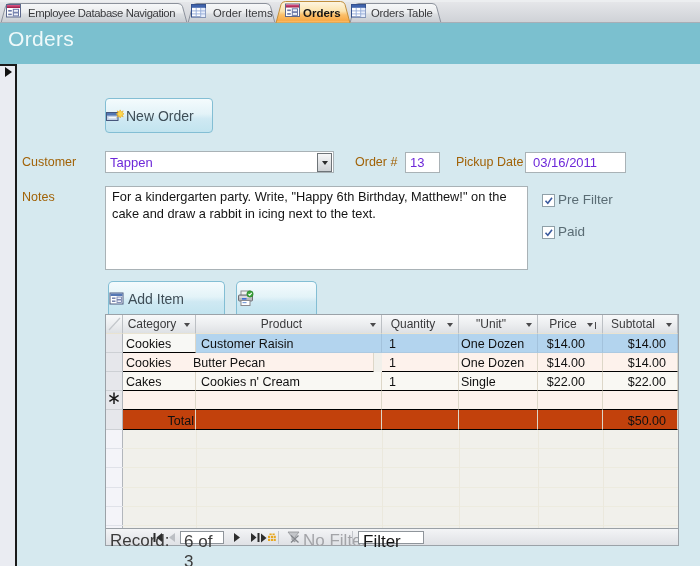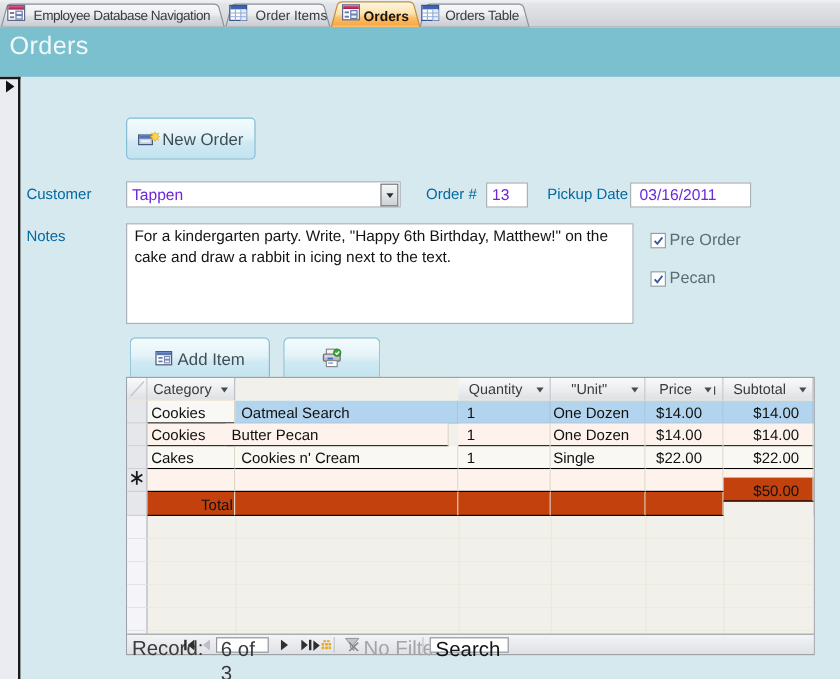--- a/index.html
+++ b/index.html
@@ -1,25 +1,25 @@
 <!DOCTYPE html>
 <html><head><meta charset="utf-8"><style>
 *{margin:0;padding:0;box-sizing:border-box}
 html,body{width:700px;height:566px;overflow:hidden}
 body{font-family:"Liberation Sans",sans-serif;position:relative;background:#d6e9ef}
 .a{position:absolute}
 #teal{left:0;top:23px;width:700px;height:41px;background:#7bc0cf}
 #title{left:8px;top:27px;font-size:21px;color:#eff9fa;letter-spacing:.3px}
 #selbar{left:0;top:64px;width:17px;height:502px;background:#eaecf2;border-top:2px solid #1a1a1a;border-right:2px solid #1a1a1a}
 #seltri{left:5px;top:67px;width:0;height:0;border-left:7px solid #111;border-top:5px solid transparent;border-bottom:5px solid transparent}
-.btn{border:1px solid #83bed4;border-radius:4px;background:linear-gradient(180deg,#f4fbfd 0%,#e3f3f8 45%,#cfe9f3 60%,#c2e4ef 100%);display:flex;align-items:center;justify-content:center;color:#3f4e57;font-size:14px}
+.btn{border:1px solid #83bed4;border-radius:4px;background:linear-gradient(180deg,#f4fbfd 0%,#e3f3f8 45%,#cfe9f3 60%,#c2e4ef 100%);display:flex;align-items:center;color:#3f4e57;font-size:14px}
 #btnNew{left:105px;top:98px;width:108px;height:35px}
 #btnAdd{left:108px;top:281px;width:117px;height:34px;border-radius:5px 5px 0 0;border-bottom:none}
 #btnPrn{left:236px;top:281px;width:81px;height:34px;border-radius:5px 5px 0 0;border-bottom:none}
-.lb{font-size:12.5px;color:#0369a1}
+.lb{font-size:12.5px;color:#a16207}
 .inp{background:#fff;border:1px solid #a9b2b6;font-size:13px;color:#6d28d9;display:flex;align-items:center}
 #combo{left:105px;top:151px;width:229px;height:22px;padding-left:4px}
 #combobtn{right:1px;top:1px;width:15px;height:19px;background:linear-gradient(180deg,#f6f7f8,#cfd2d5);border:1px solid #6e7478;display:flex;align-items:center;justify-content:center}
 #combobtn i{width:0;height:0;border-top:4px solid #2b2b2b;border-left:3.5px solid transparent;border-right:3.5px solid transparent}
 #ordno{left:405px;top:152px;width:35px;height:21px;padding-left:4px}
 #pdate{left:525px;top:152px;width:101px;height:21px;padding-left:7px}
 #notes{left:105px;top:186px;width:423px;height:84px;background:#fff;border:1px solid #a9b2b6;font-size:12.8px;color:#141414;padding:2px 6px;line-height:16.5px}
 .cb{width:13px;height:13px;background:#fff;border:1px solid #8fa0a8}
 .cb svg{display:block}
 .cbl{font-size:13.5px;color:#5a6c74}
@@ -113,27 +113,27 @@
 <div class="a inp" id="ordno">13</div>
 <div class="a lb" style="left:456px;top:155px">Pickup Date</div>
 <div class="a inp" id="pdate">03/16/2011</div>
 <div class="a lb" style="left:22px;top:190px">Notes</div>
 <div class="a" id="notes">For a kindergarten party. Write, "Happy 6th Birthday, Matthew!" on the<br>cake and draw a rabbit in icing next to the text.</div>
 <div class="a cb" style="left:542px;top:194px">
     <svg width="11" height="11">
       <path d="M2.5 5.8 L4.8 8.2 L9 2.8" stroke="#3a5a9e" stroke-width="1.6" fill="none"></path>
     </svg>
   </div>
-<div class="a cbl" style="left:558px;top:192px">Pre Order</div>
+<div class="a cbl" style="left:558px;top:192px">Pre Filter</div>
 <div class="a cb" style="left:542px;top:226px">
     <svg width="11" height="11">
       <path d="M2.5 5.8 L4.8 8.2 L9 2.8" stroke="#3a5a9e" stroke-width="1.6" fill="none"></path>
     </svg>
   </div>
-<div class="a cbl" style="left:558px;top:224px">Pecan</div>
+<div class="a cbl" style="left:558px;top:224px">Paid</div>
 <div class="a btn" id="btnAdd">
     <svg width="16" height="13" viewBox="0 0 16 13" style="margin-right:3px">
 <rect x="1" y="1" width="13" height="11" fill="#fff" stroke="#4a5a80"></rect>
 <rect x="1.5" y="1.5" width="12" height="2.5" fill="#5577b4"></rect>
 <rect x="3" y="5.5" width="3.5" height="1.4" fill="#6b79a8"></rect>
 <rect x="3" y="8.5" width="3.5" height="1.4" fill="#6b79a8"></rect>
 <rect x="8" y="5" width="4.5" height="2.4" fill="#eef1f8" stroke="#6b79a8" stroke-width=".8"></rect>
 <rect x="8" y="8" width="4.5" height="2.4" fill="#eef1f8" stroke="#6b79a8" stroke-width=".8"></rect>
 </svg>
     <span>Add Item</span>
@@ -153,41 +153,45 @@
 <div class="a" id="grid">
 <div class="a hc" style="left:0;width:17px">
       <svg width="17" height="18">
         <path d="M3 15 L14 3" stroke="#c3c7cb" stroke-width="1.2"></path>
       </svg>
     </div>
 <div class="a hc" style="left:17px;width:73px">
       <span>Category</span>
       <i class="ar"></i>
     </div>
+<div class="a hc" style="left:90px;width:186px">
+      <span>Product</span>
+      <i class="ar"></i>
+    </div>
 <div class="a hc" style="left:276px;width:77px">
       <span>Quantity</span>
       <i class="ar"></i>
     </div>
 <div class="a hc" style="left:353px;width:79px">
       <span>"Unit"</span>
       <i class="ar"></i>
     </div>
 <div class="a hc" style="left:432px;width:65px">
       <span>Price</span>
       <i class="ar" style="right:9px"></i>
       <b style="position:absolute;right:6px;top:7px;width:1px;height:7px;background:#4a4a4c"></b>
     </div>
 <div class="a hc" style="left:497px;width:75px">
       <span>Subtotal</span>
       <i class="ar"></i>
     </div>
 
 <div class="a cell sel" style="top:19px;height:19px"></div>
 <div class="a cell" style="top:19px;height:19px;left:17px;width:73px;background:#f8f8f5;padding-left:3px">Cookies</div>
-<div class="a cell c1" style="top:19px;height:19px;left:90px;width:186px;padding-left:5px">Oatmeal Search</div>
+<div class="a cell c1" style="top:19px;height:19px;left:90px;width:186px;padding-left:5px">Customer Raisin</div>
 <div class="a cell c1" style="top:19px;height:19px;left:276px;width:77px;padding-left:7px">1</div>
 <div class="a cell c1" style="top:19px;height:19px;left:353px;width:79px;padding-left:2px">One Dozen</div>
 <div class="a cell c1" style="top:19px;height:19px;left:432px;width:65px;justify-content:flex-end;padding-right:17px">$14.00</div>
 <div class="a cell c1" style="top:19px;height:19px;left:497px;width:75px;justify-content:flex-end;padding-right:11px">$14.00</div>
 
 <div class="a cell sel" style="top:38px;height:19px"></div>
 <div class="a cell c2" style="top:38px;height:19px;left:17px;width:73px;padding-left:3px">Cookies</div>
 <div class="a cell c2" style="top:38px;height:19px;left:82px;width:186px;padding-left:5px">Butter Pecan</div>
 <div class="a cell c2" style="top:38px;height:19px;left:276px;width:77px;padding-left:7px">1</div>
 <div class="a cell c2" style="top:38px;height:19px;left:353px;width:79px;padding-left:2px">One Dozen</div>
@@ -213,21 +217,21 @@
 <div class="a cell c2" style="top:76px;height:19px;left:353px;width:79px"></div>
 <div class="a cell c2" style="top:76px;height:19px;left:432px;width:65px"></div>
 <div class="a cell c2" style="top:76px;height:19px;left:497px;width:75px"></div>
 
 <div class="a cell sel" style="top:95px;height:20px"></div>
 <div class="a cell tr" style="top:95px;height:20px;left:17px;width:73px;justify-content:flex-end;padding-right:1px">Total</div>
 <div class="a cell tr" style="top:95px;height:20px;left:90px;width:186px"></div>
 <div class="a cell tr" style="top:95px;height:20px;left:276px;width:77px"></div>
 <div class="a cell tr" style="top:95px;height:20px;left:353px;width:79px"></div>
 <div class="a cell tr" style="top:95px;height:20px;left:432px;width:65px"></div>
-<div class="a cell tr" style="top:83px;height:20px;left:497px;width:75px;justify-content:flex-end;padding-right:11px">$50.00</div>
+<div class="a cell tr" style="top:95px;height:20px;left:497px;width:75px;justify-content:flex-end;padding-right:11px">$50.00</div>
 
 <div class="a" style="left:0;top:115px;width:572px;height:98px;background:#f1f0eb">
 <div class="a" style="left:0;top:0;width:572px;height:98px;background:repeating-linear-gradient(180deg,transparent 0px,transparent 18.2px,#edebdf 18.2px,#edebdf 19.2px)"></div>
 <div class="a" style="left:0;top:0;width:17px;height:98px;background:#f4f4f9;border-right:1px solid #b2b6bc"></div>
 <div class="a" style="left:0;top:0;width:17px;height:98px;background:repeating-linear-gradient(180deg,transparent 0px,transparent 18.2px,#e0e2e9 18.2px,#e0e2e9 19.2px)"></div>
 <div class="a" style="left:90px;top:0;width:1px;height:98px;background:#ebe8dd"></div>
 <div class="a" style="left:276px;top:0;width:1px;height:98px;background:#ebe8dd"></div>
 <div class="a" style="left:353px;top:0;width:1px;height:98px;background:#ebe8dd"></div>
 <div class="a" style="left:432px;top:0;width:1px;height:98px;background:#ebe8dd"></div>
 <div class="a" style="left:497px;top:0;width:1px;height:98px;background:#ebe8dd"></div>
@@ -266,16 +270,16 @@
         </g>
       </svg>
 <div class="a" style="left:172px;top:2px;width:1px;height:13px;background:#c3c6cb"></div>
 <svg class="a" width="14" height="13" style="left:181px;top:2px">
         <path d="M1 1 H12 L8 6 V11 L5 9 V6 Z" fill="#c3c5c9" stroke="#8f9296" stroke-width=".8"></path>
         <path d="M4 4.5 L11.5 11.5 M11.5 4.5 L4 11.5" stroke="#84878c" stroke-width="1.3"></path>
       </svg>
 <span class="a" style="left:197px;top:2px;color:#a3a4a8">No Filter</span>
 <div class="a" style="left:246px;top:2px;width:1px;height:13px;background:#c3c6cb"></div>
 <div class="a" style="left:252px;top:2px;width:66px;height:13px;background:#fff;border:1px solid #8f959b">
-        <span style="position:absolute;left:4px;top:0px;color:#141414">Search</span>
+        <span style="position:absolute;left:4px;top:0px;color:#141414">Filter</span>
       </div>
 </div>
 </div>
 
 </body></html>

